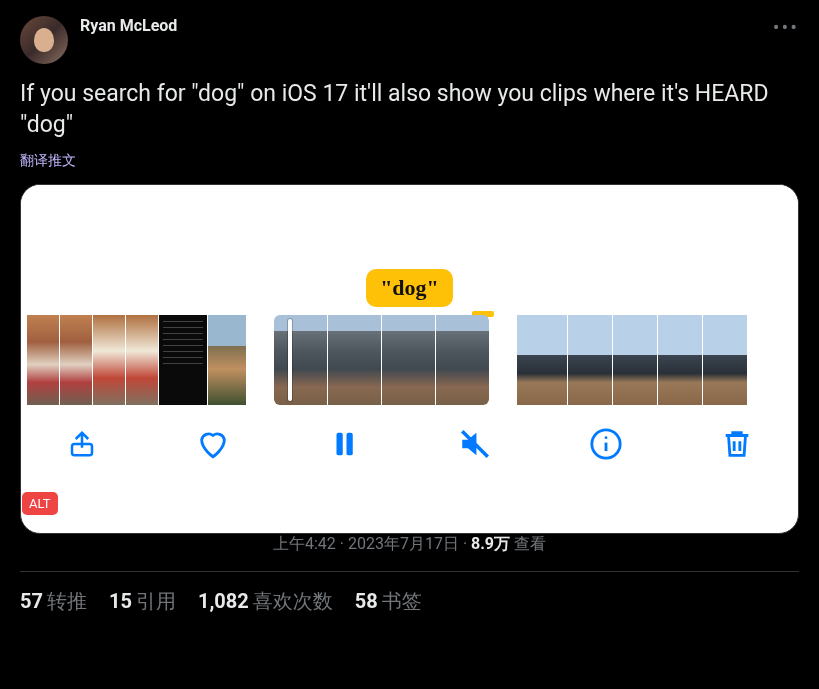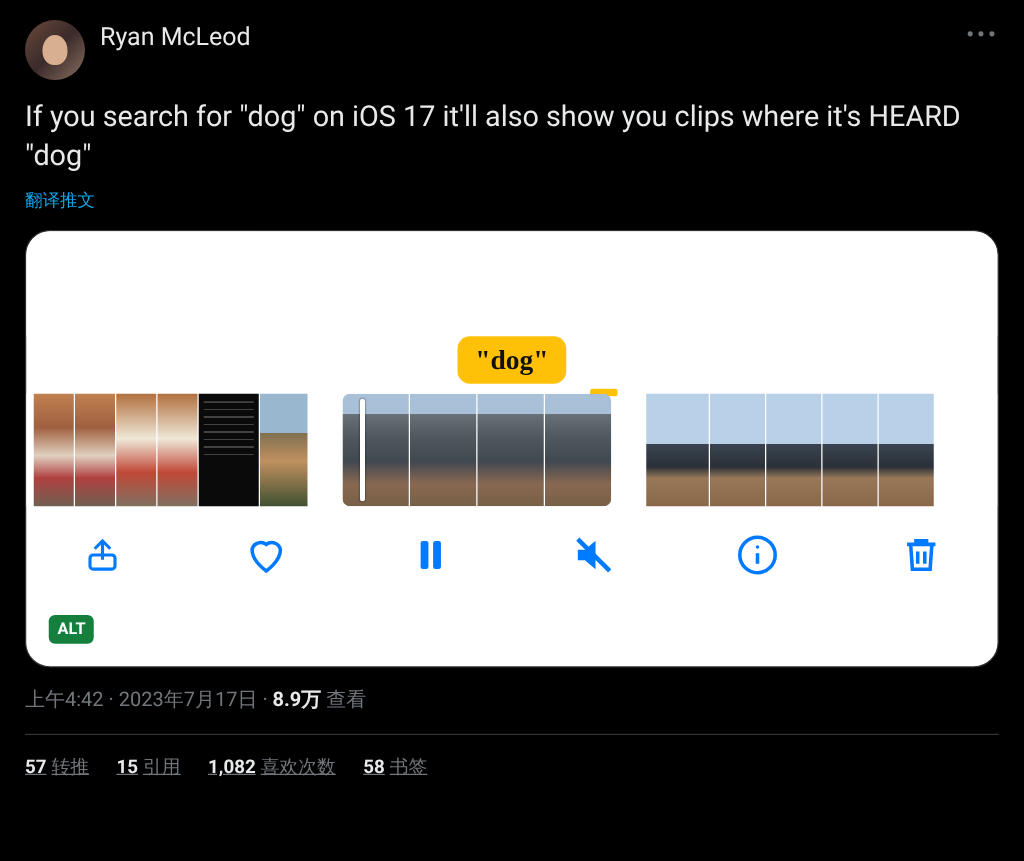--- a/index.html
+++ b/index.html
@@ -32,22 +32,22 @@
   .avatar::after {
     content: "";
     position: absolute;
     top: 12px; left: 14px;
     width: 20px; height: 24px;
     background: #d8b090;
     border-radius: 50% 50% 45% 45%;
   }
   .user-block { flex: 1; }
   .display-name {
-    font-weight: 400;
-    font-size: 20px;
+    font-weight: 700;
+    font-size: 16px;
     color: #e7e9ea;
     line-height: 1.3;
   }
   .handle {
     font-size: 15px;
     color: #71767b;
     line-height: 1.3;
   }
   .more-btn {
     color: #71767b;
@@ -57,21 +57,21 @@
     line-height: 0.5;
     padding-top: 6px;
   }
   .tweet-text {
     font-size: 23px;
     line-height: 1.35;
     color: #e7e9ea;
     margin-bottom: 10px;
   }
   .translate-link {
-    color: #0ea5e9;
+    color: #c4b5fd;
     font-size: 14px;
     cursor: pointer;
     display: inline-block;
     margin-bottom: 14px;
   }
   .media-card {
     background: #fff;
     border-radius: 20px;
     overflow: hidden;
     position: relative;
@@ -185,51 +185,50 @@
     display: flex;
     align-items: center;
     justify-content: center;
     cursor: pointer;
     color: #007aff;
   }
   .tb-btn svg { width: 30px; height: 30px; }
   .tb-btn.lg svg { width: 34px; height: 34px; }
   .alt-badge {
     position: absolute;
-    left: 18px;
+    left: 1px;
     bottom: 18px;
-    background: #15803d;
+    background: #ef4444;
     color: #fff;
     font-size: 13px;
-    font-weight: 700;
+    font-weight: 400;
     padding: 4px 7px;
     border-radius: 5px;
     cursor: pointer;
   }
   .meta-row {
-    margin-top: 16px;
     font-size: 16px;
     color: #71767b;
+    text-align: center;
   }
   .meta-row .bold {
     color: #e7e9ea;
     font-weight: 700;
   }
   .divider {
     height: 1px;
     background: #2f3336;
     margin-top: 16px;
   }
   .stats-row {
     display: flex;
     gap: 22px;
     padding: 16px 0 0 0;
-    font-size: 15px;
+    font-size: 20px;
     color: #71767b;
-    text-decoration: underline;
   }
   .stats-row .num {
     color: #e7e9ea;
     font-weight: 700;
     margin-right: 4px;
   }
   .stat { cursor: pointer; }
 </style>
 </head>
 <body>

